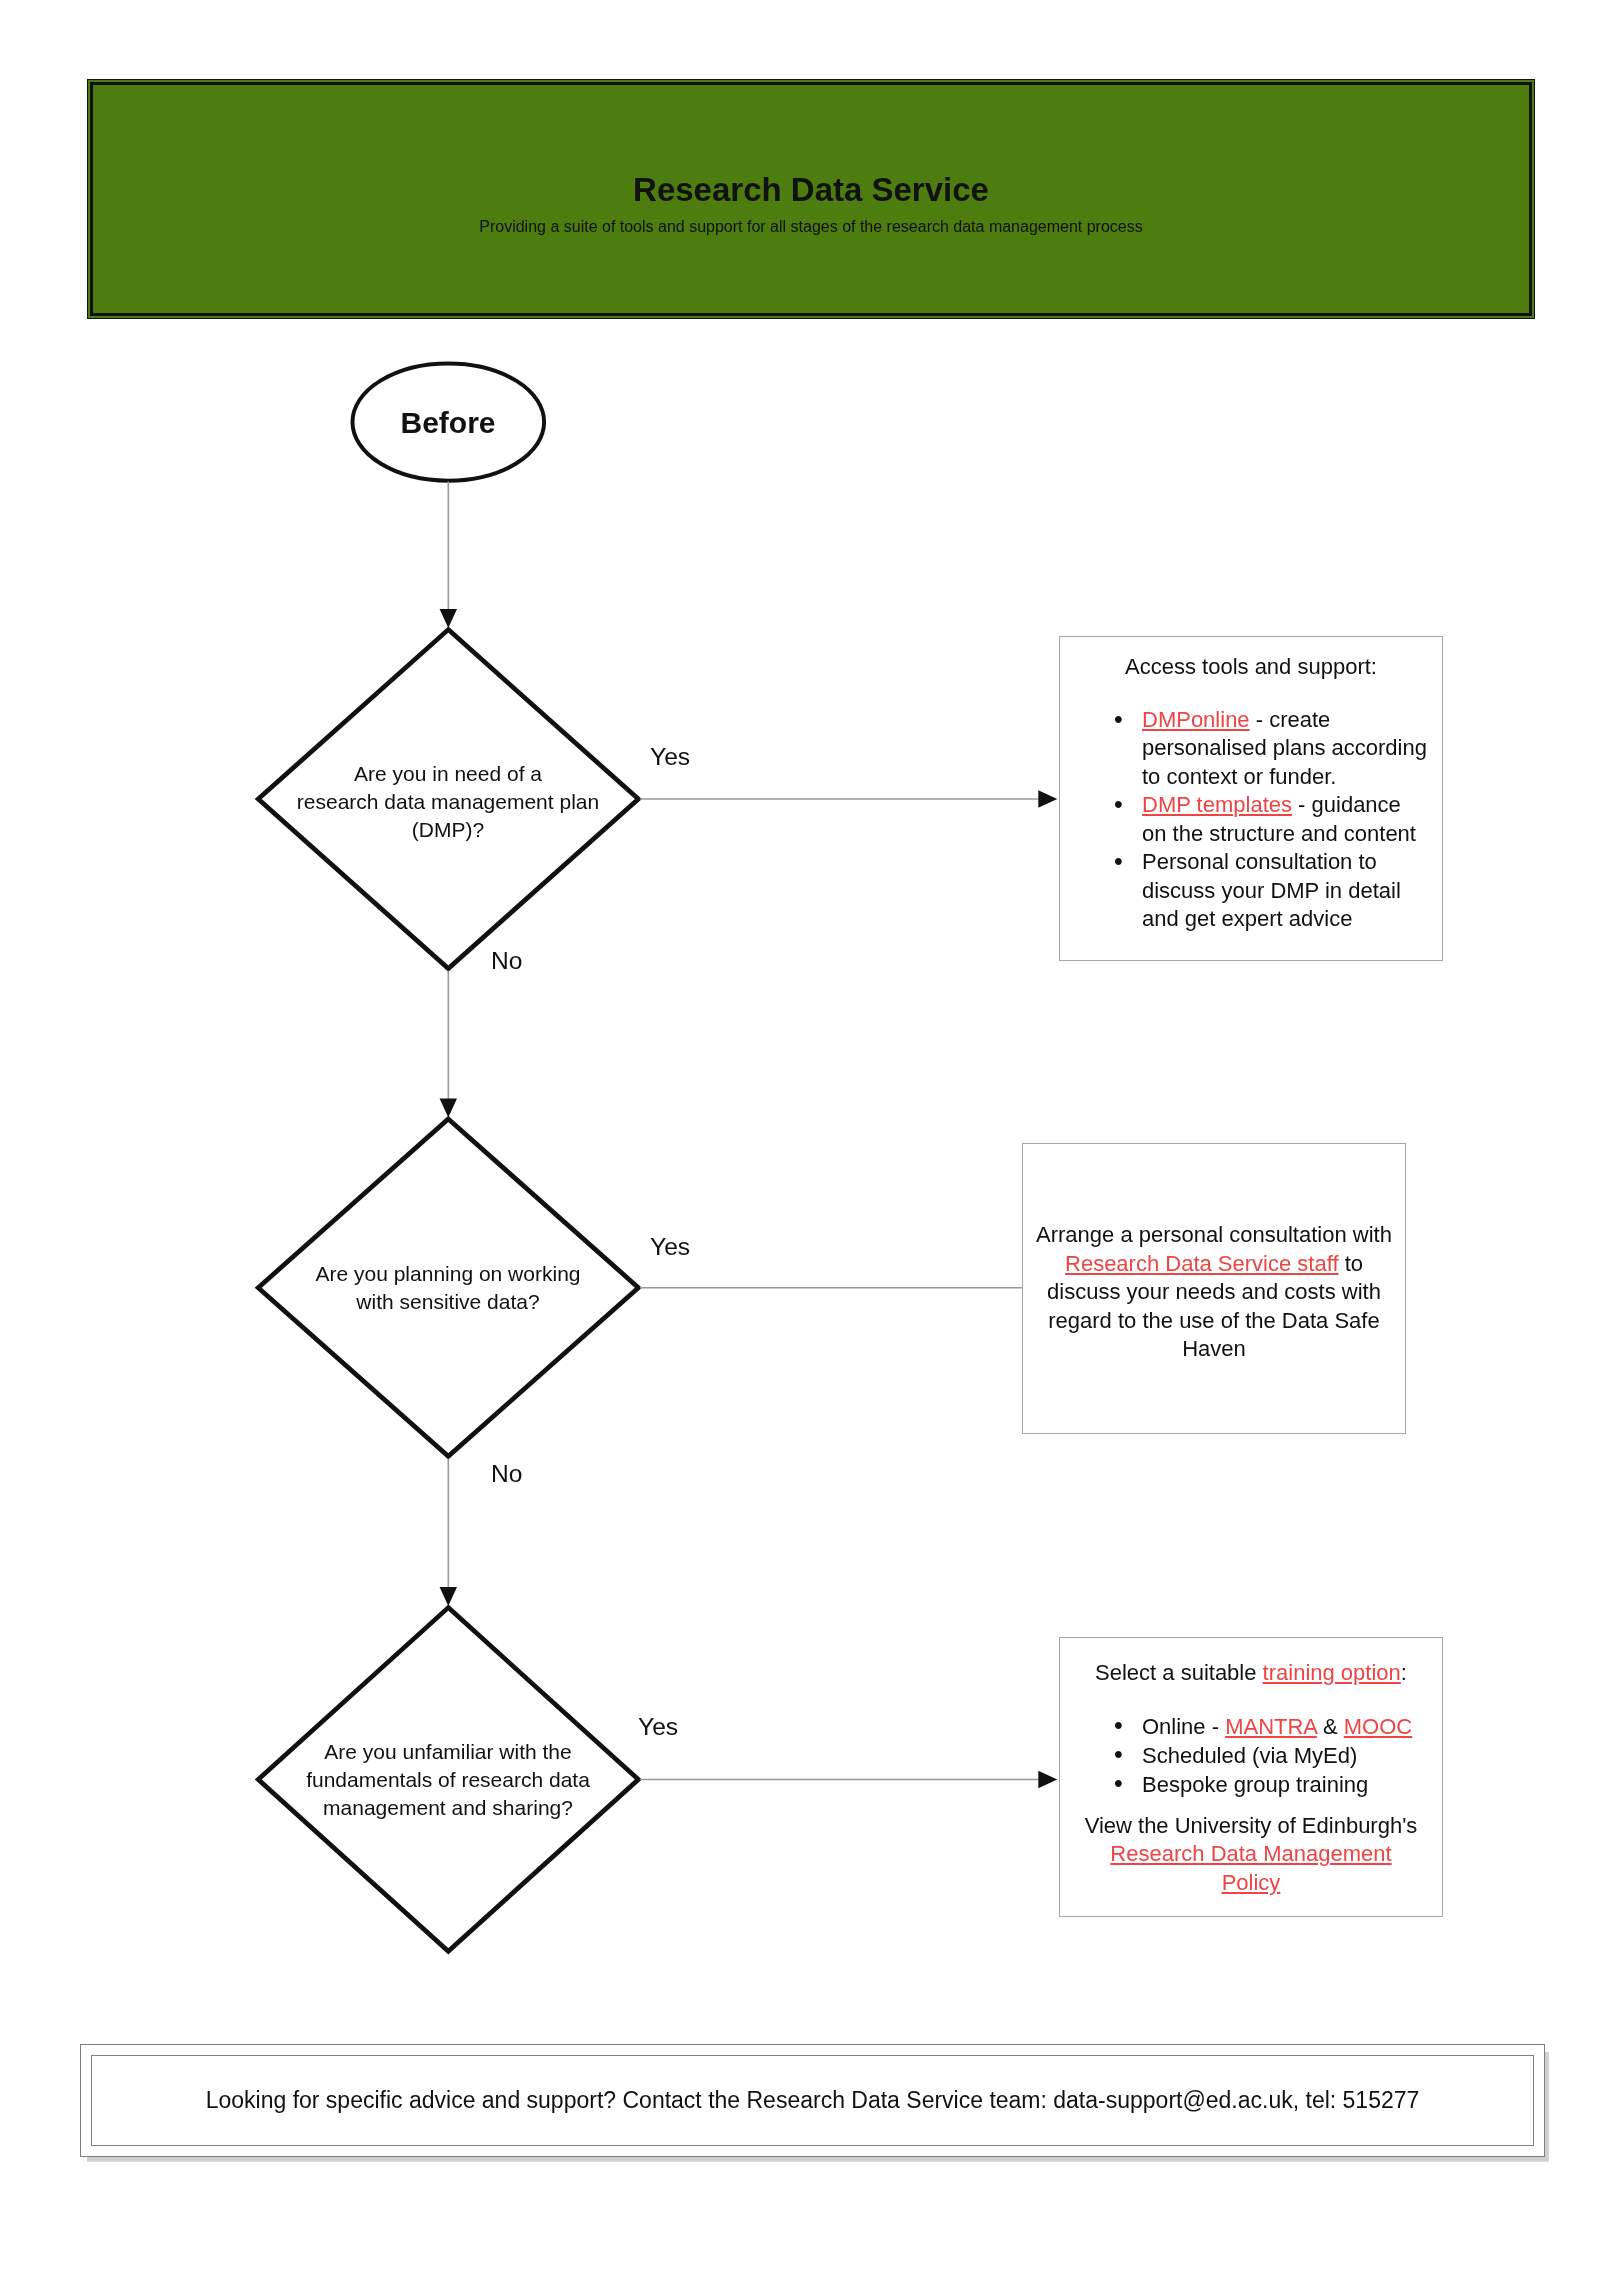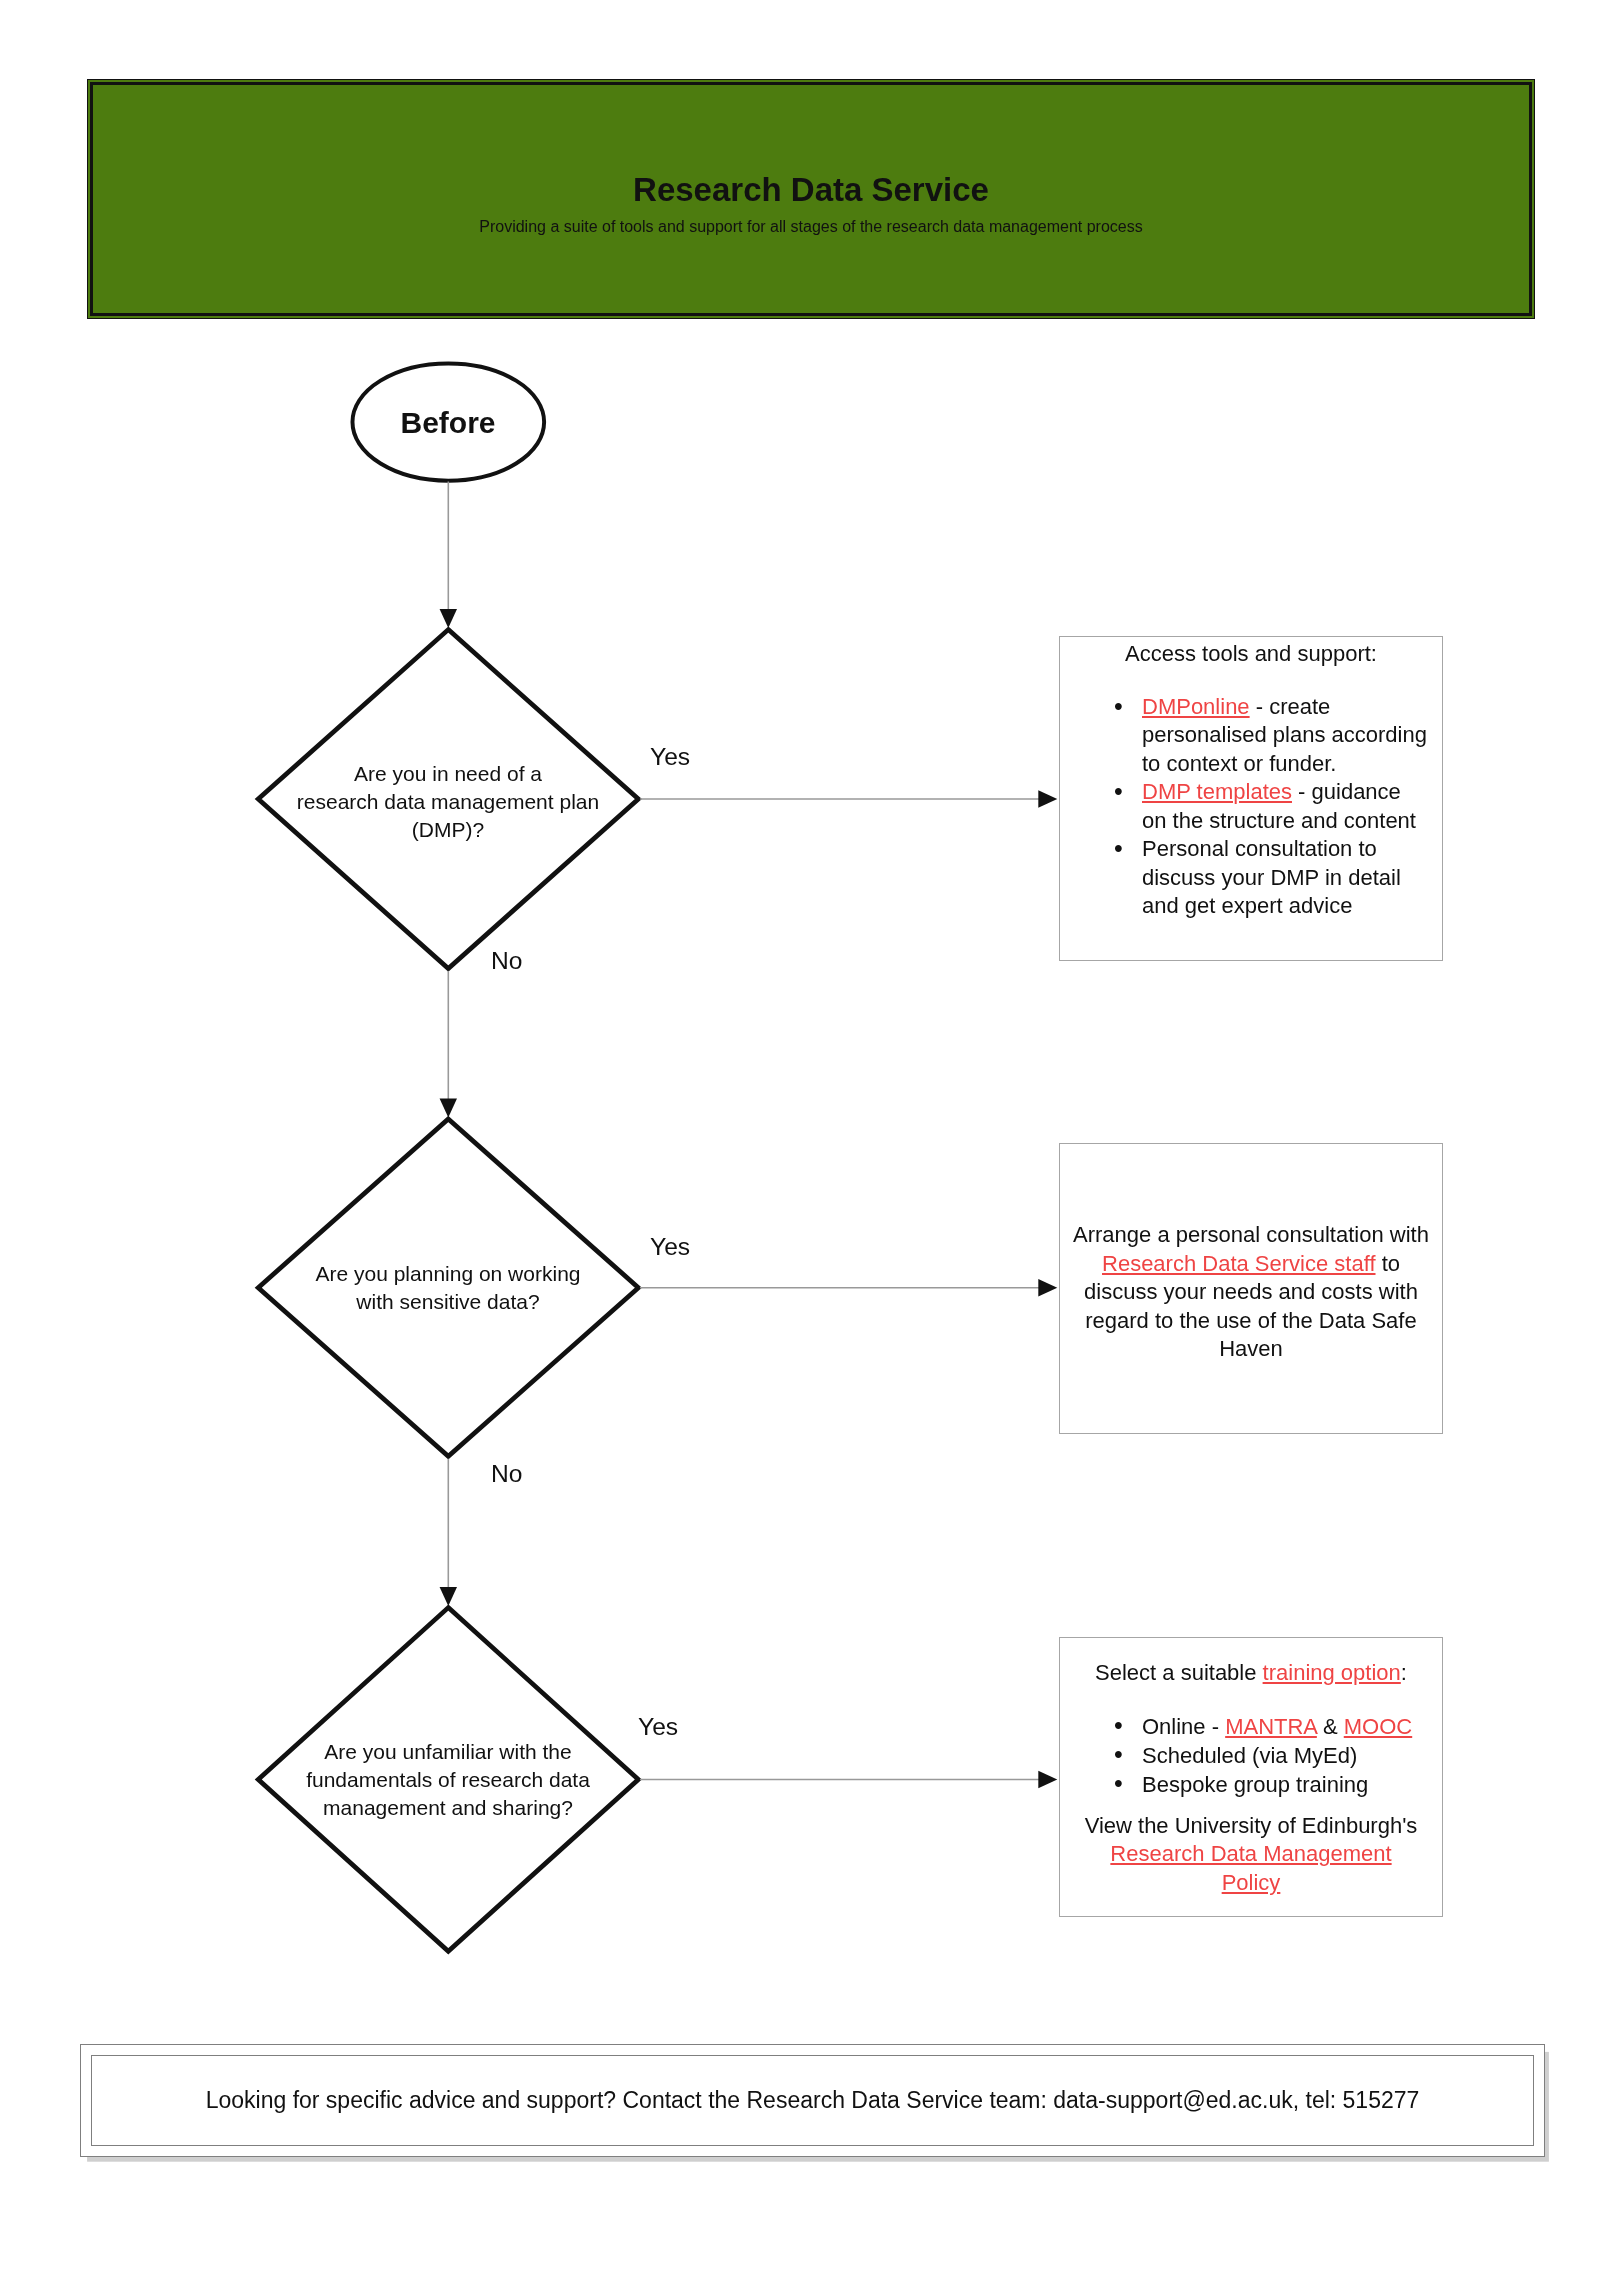--- a/index.html
+++ b/index.html
@@ -26,21 +26,21 @@
   .abs{position:absolute;}
   .start-label{left:353px;top:406px;width:190px;text-align:center;font-size:30px;font-weight:bold;}
   .diamond-text{width:380px;left:258px;text-align:center;font-size:21px;line-height:28px;}
   .edge-label{font-size:24.6px;line-height:27px;}
 
   
   .outcome-box{
     position:absolute;background:#fff;border:1.6px solid #a6a6a6;box-sizing:border-box;
     font-size:22px;line-height:28.5px;
   }
-  .box-title{margin-top:3px;text-align:center;}
+  .box-title{margin-top:16px;text-align:center;}
   .bullets{margin-top:24px;}
   .bullet{position:relative;padding-left:82px;padding-right:14.3px;margin:0;}
   .bullet::before{content:"\2022";position:absolute;left:54px;top:-0.8px;font-size:25px;}
   .center-par{ text-align:center;}
   .note-block{margin-top:12.7px;text-align:center;padding:0 22px;}
   a.link{color:#ef4444;text-decoration:underline;cursor:pointer;}
 
   
   .footer-outer{
     position:absolute;left:80px;top:2044px;width:1465px;height:113px;
@@ -119,21 +119,21 @@
 
   <div class="outcome-box" style="left:1059px;top:636px;width:384px;height:325px;">
     <div class="box-title">Access tools and support:</div>
     <div class="bullets">
       <div class="bullet"><a class="link">DMPonline</a><span> - create personalised plans according to context or funder.</span></div>
       <div class="bullet"><a class="link">DMP templates</a><span> - guidance on the structure and content</span></div>
       <div class="bullet"><span>Personal consultation to discuss your DMP in detail and get expert advice</span></div>
     </div>
   </div>
 
-  <div class="outcome-box" style="left:1059px;top:1143px;width:384px;height:291px;display:flex;align-items:center;">
+  <div class="outcome-box" style="left:1022px;top:1143px;width:384px;height:291px;display:flex;align-items:center;">
     <div class="center-par" style="padding:8px 10.3px 0;"><span>Arrange a personal consultation with </span><a class="link">Research Data Service staff</a><span> to discuss your needs and costs with regard to the use of the Data Safe Haven</span></div>
   </div>
 
   <div class="outcome-box" style="left:1059px;top:1637px;width:384px;height:280px;">
     <div class="box-title" style="margin-top:20.6px;"><span>Select a suitable </span><a class="link">training option</a><span>:</span></div>
     <div class="bullets" style="margin-top:25px;line-height:29px;">
       <div class="bullet"><span>Online - </span><a class="link">MANTRA</a><span> &amp; </span><a class="link">MOOC</a></div>
       <div class="bullet"><span>Scheduled (via MyEd)</span></div>
       <div class="bullet"><span>Bespoke group training</span></div>
     </div>

